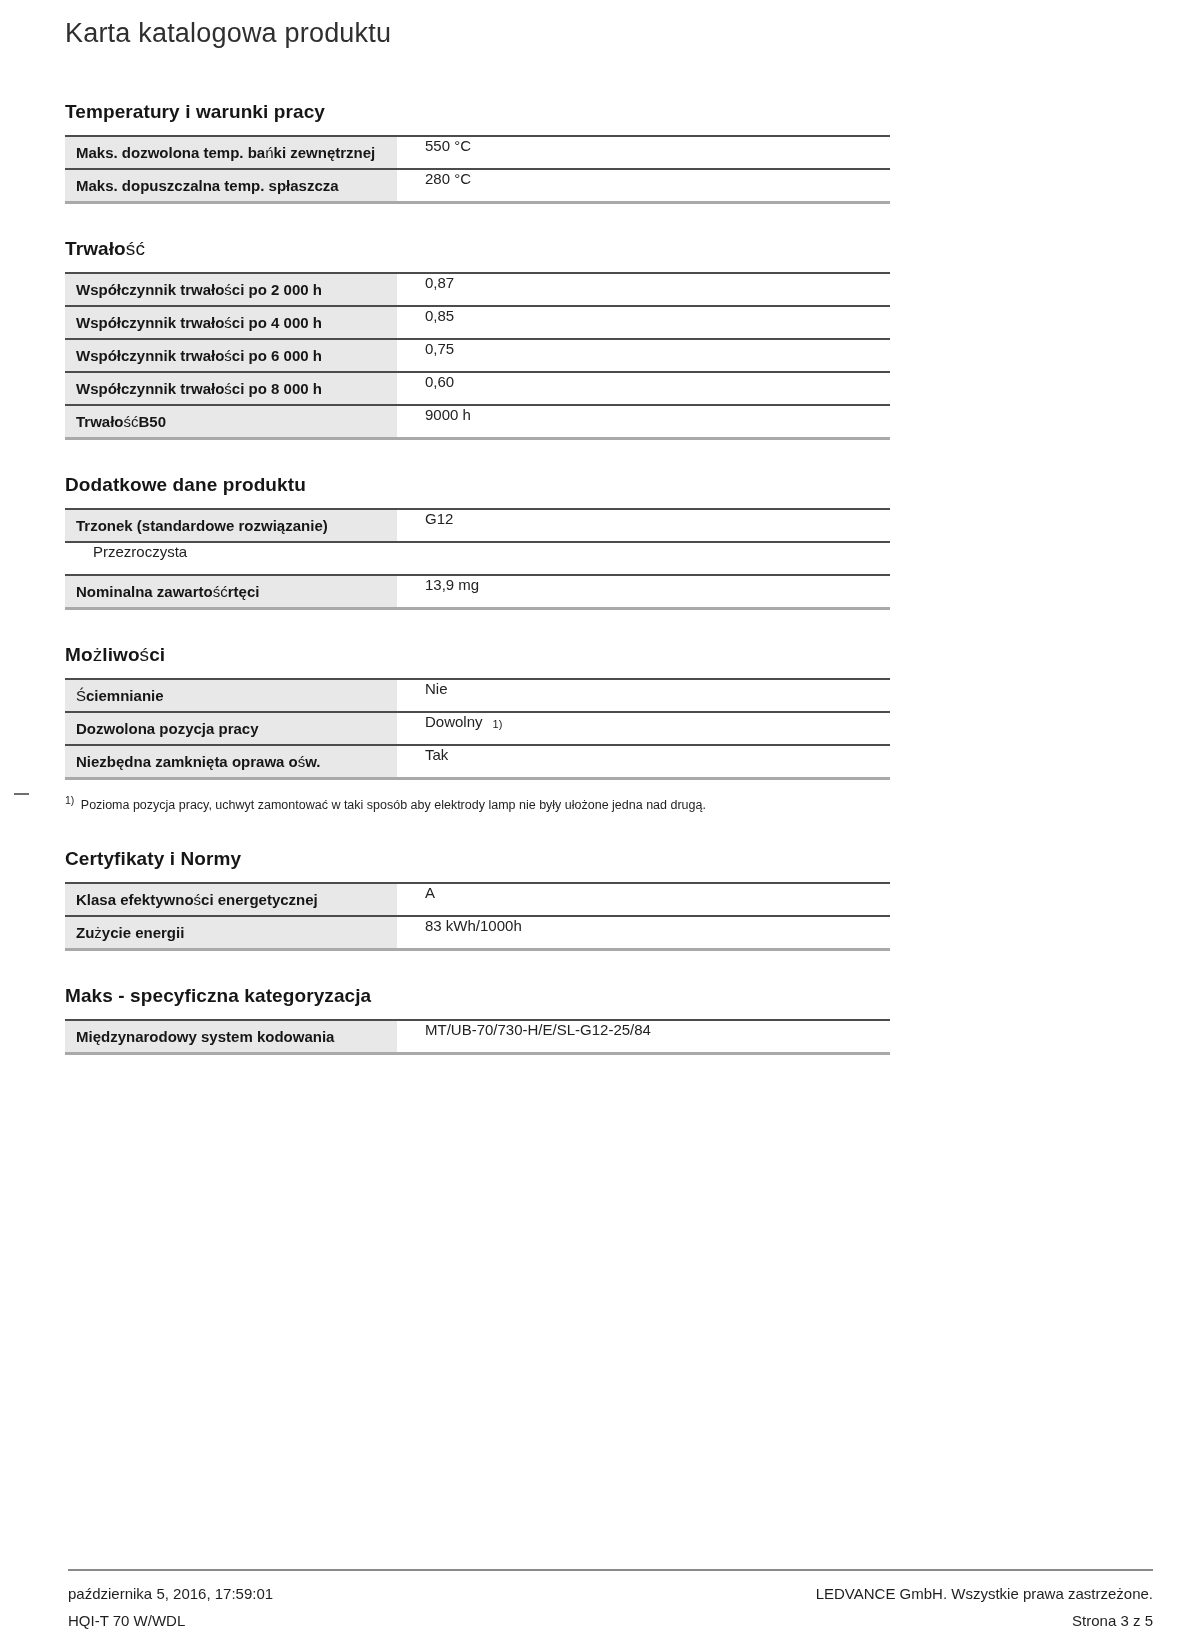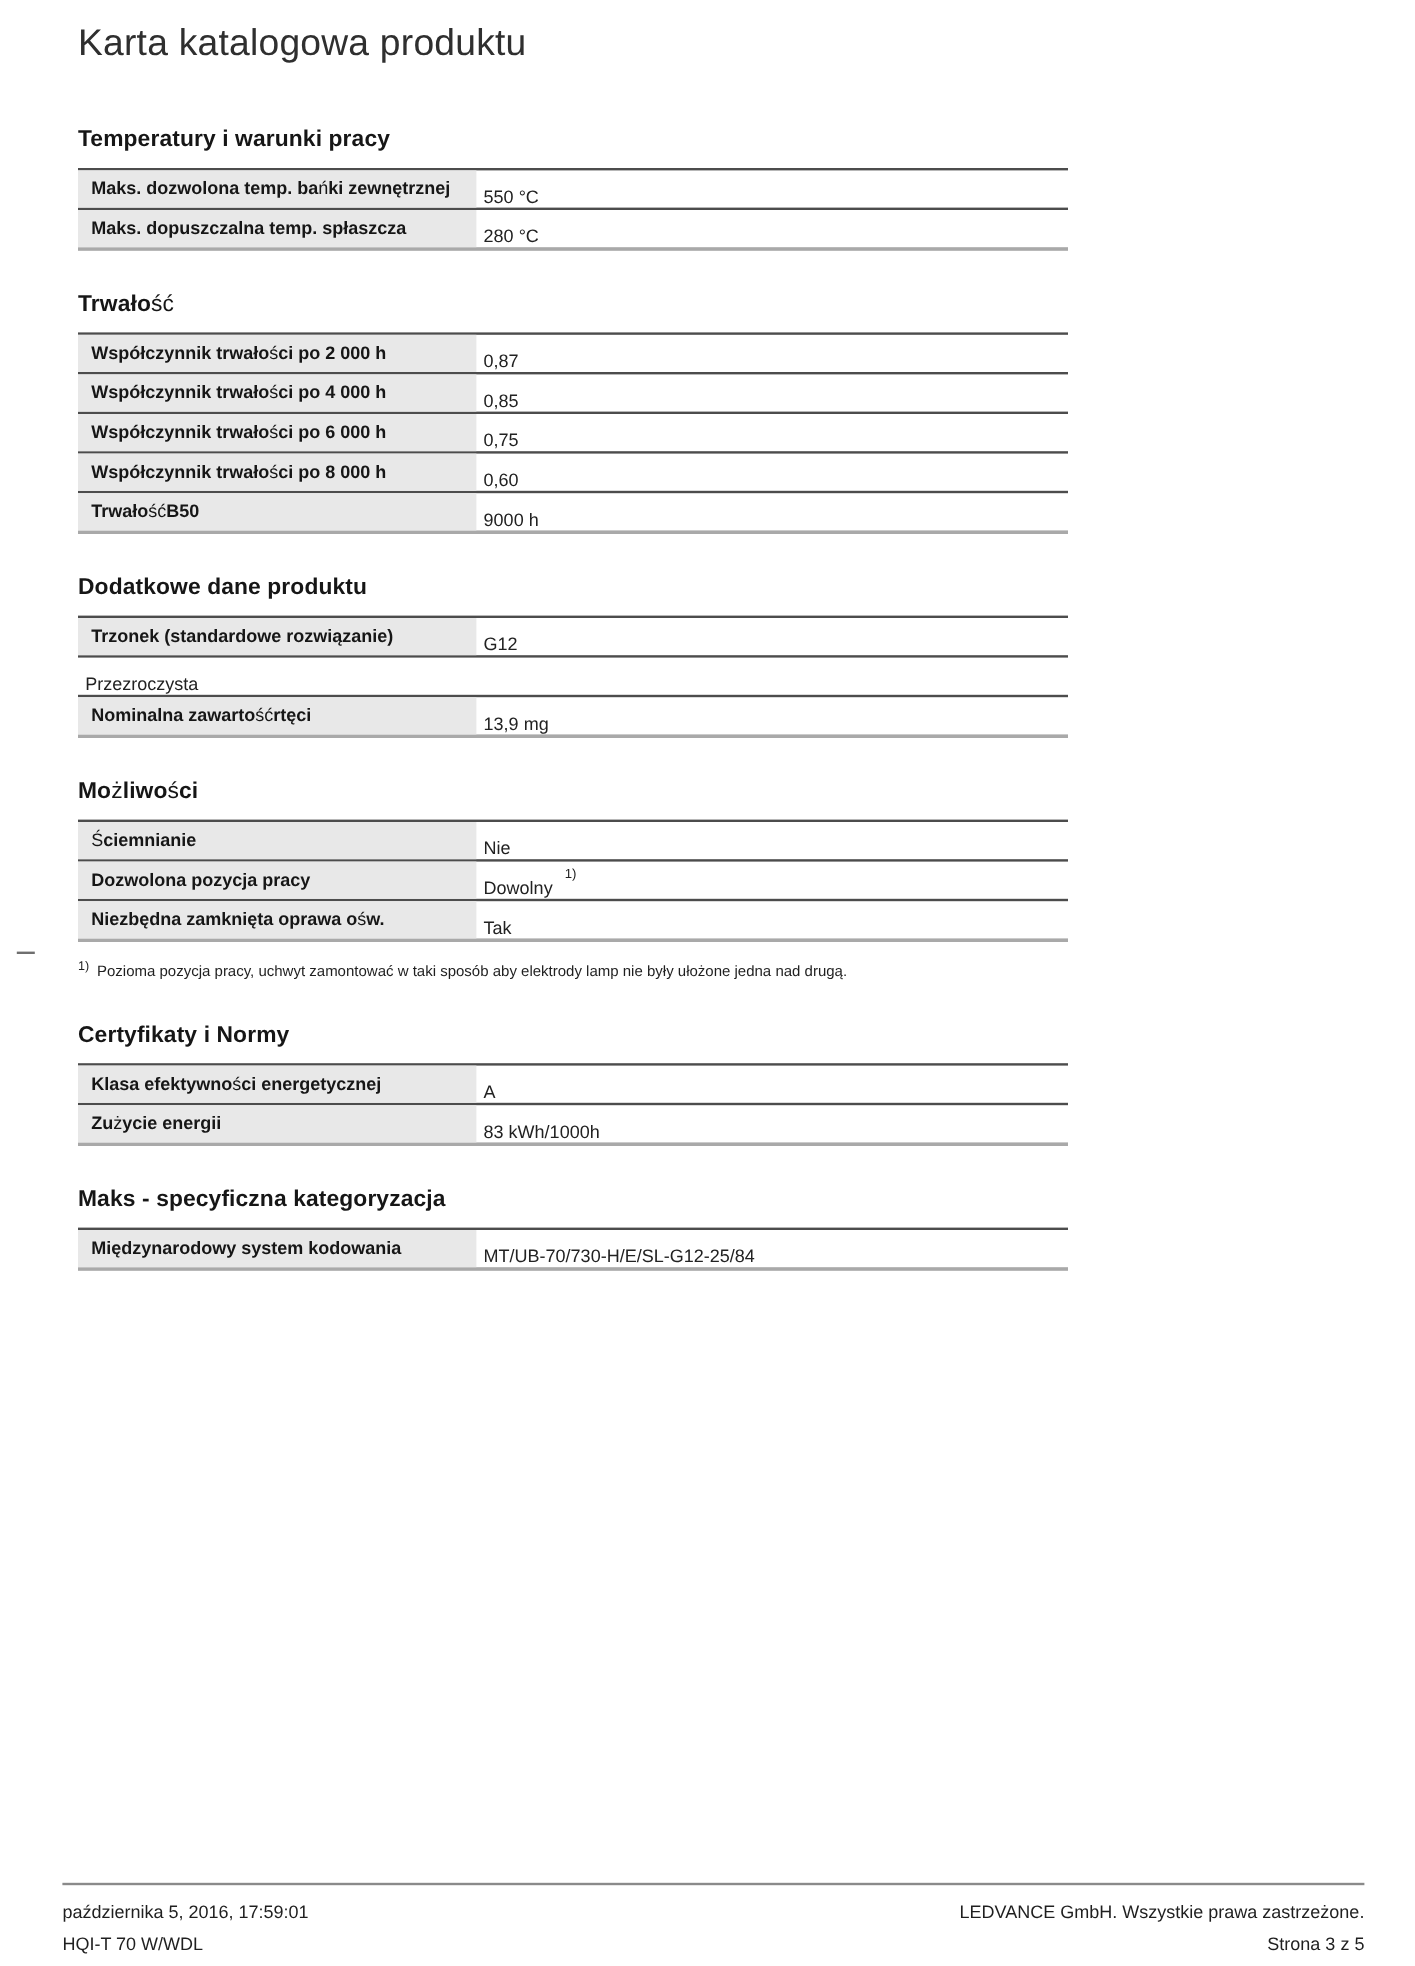--- a/index.html
+++ b/index.html
@@ -1,33 +1,33 @@
 <!DOCTYPE html>
 <html lang="pl"><head>
 <meta charset="utf-8">
 <style>
   html,body{margin:0;padding:0;background:#ffffff;}
   body{font-family:"Liberation Sans",sans-serif;color:#1c1c1c;}
   .page{position:relative;width:1179px;height:1638px;background:#fff;overflow:hidden;}
   .content{position:absolute;left:65px;top:0;width:825px;}
-  .doc-title{margin:0;padding-top:18px;font-size:31px;font-weight:400;color:#2f2f2f;letter-spacing:.2px;}
+  .doc-title{margin:0;padding-top:18px;font-size:27px;font-weight:400;color:#2f2f2f;letter-spacing:.2px;}
   .sec{margin-top:34px;}
   .sec:first-of-type{margin-top:52px;}
   .sec-title{margin:0 0 12px 0;font-size:19px;font-weight:700;color:#161616;letter-spacing:.1px;}
   .spec-table{border-bottom:3px solid #a9a9a9;}
   .row{display:flex;align-items:stretch;height:33px;box-sizing:border-box;border-top:2px solid #4c4c4c;}
   .lbl{width:332px;box-sizing:border-box;background:#e8e8e8;font-weight:700;font-size:15px;
        padding-left:11px;padding-right:8px;display:flex;align-items:center;color:#161616;}
-  .val{flex:1;box-sizing:border-box;padding-left:6px;font-size:15px;display:flex;align-items:flex-end;color:#222;}
+  .val{flex:1;box-sizing:border-box;padding-left:28px;font-size:15px;display:flex;align-items:flex-start;color:#222;}
   .g{font-weight:400;} 
   .vsup{font-size:11px;margin-left:10px;align-self:flex-start;padding-top:5px;color:#222;}
   .footnote{margin:12px 0 0 0;font-size:12.5px;color:#1f1f1f;line-height:17px;}
   .fsup{font-size:10.5px;vertical-align:5px;margin-right:3px;}
   .fold-mark{position:absolute;left:14px;top:793px;width:15px;height:2px;background:#6f6f6f;}
-  .footer{position:absolute;left:52px;top:1569px;width:1085px;border-top:2px solid #8a8a8a;
+  .footer{position:absolute;left:68px;top:1569px;width:1085px;border-top:2px solid #8a8a8a;
           font-size:15px;color:#1f1f1f;}
   .frow{display:flex;justify-content:space-between;line-height:18px;}
   .frow1{margin-top:14px;}
   .frow2{margin-top:9px;gap:11px;}
 </style>
 </head>
 <body>
 
 <div class="page">
   <div class="content">

